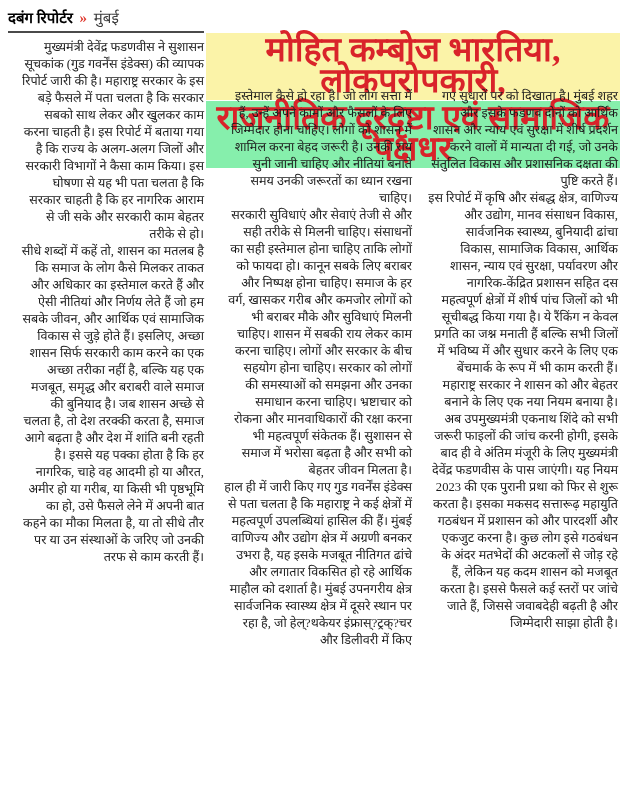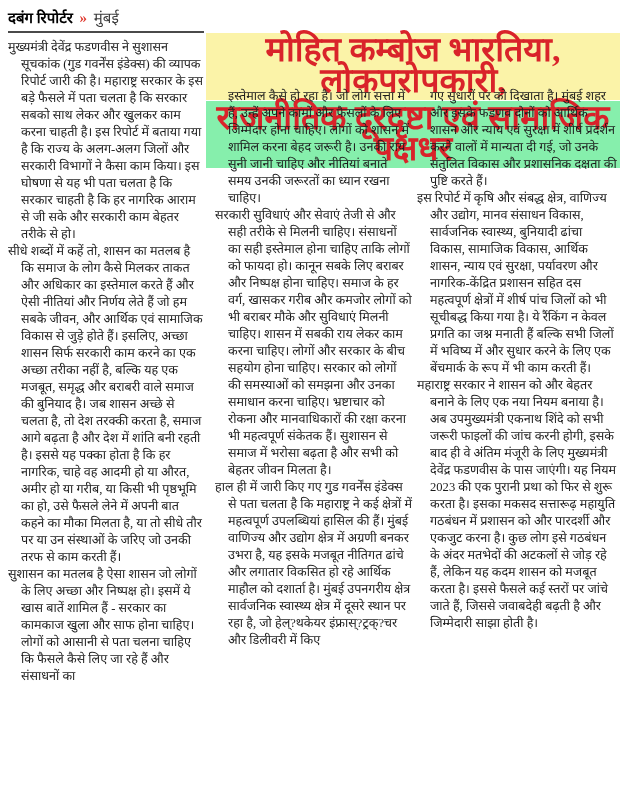--- a/index.html
+++ b/index.html
@@ -38,21 +38,21 @@
   .headline .hl-line{
     display:inline-block;
     padding:1px 7px 4px 7px;
     margin-bottom:1px;
   }
   
   .para, .para-cont{
     margin:0;
     font-size:12.6px;
     line-height:17px;
-    text-align:left;
+    text-align:right;
     color:#1c1c1c;
   }
   .para{padding-left:13px;text-indent:-13px;}
   .para-cont{padding-left:13px;text-indent:0;font-family:Liberation Serif, serif;}
 </style>
 </head>
 <body>
 
 <div class="page">
 
@@ -62,21 +62,20 @@
   </h1>
 
   <div class="col col1">
     <div class="kicker" style="border-bottom-color: rgb(74, 74, 74);">
       <span class="pub">दबंग रिपोर्टर</span>
       <span class="sep" style="color: rgb(224, 58, 48);">»</span>
       <span class="loc">मुंबई</span>
     </div>
     <p class="para">मुख्यमंत्री देवेंद्र फडणवीस ने सुशासन सूचकांक (गुड गवर्नेंस इंडेक्स) की व्यापक रिपोर्ट जारी की है। महाराष्ट्र सरकार के इस बड़े फैसले में पता चलता है कि सरकार सबको साथ लेकर और खुलकर काम करना चाहती है। इस रिपोर्ट में बताया गया है कि राज्य के अलग-अलग जिलों और सरकारी विभागों ने कैसा काम किया। इस घोषणा से यह भी पता चलता है कि सरकार चाहती है कि हर नागरिक आराम से जी सके और सरकारी काम बेहतर तरीके से हो।</p>
     <p class="para">सीधे शब्दों में कहें तो, शासन का मतलब है कि समाज के लोग कैसे मिलकर ताकत और अधिकार का इस्तेमाल करते हैं और ऐसी नीतियां और निर्णय लेते हैं जो हम सबके जीवन, और आर्थिक एवं सामाजिक विकास से जुड़े होते हैं। इसलिए, अच्छा शासन सिर्फ सरकारी काम करने का एक अच्छा तरीका नहीं है, बल्कि यह एक मजबूत, समृद्ध और बराबरी वाले समाज की बुनियाद है। जब शासन अच्छे से चलता है, तो देश तरक्की करता है, समाज आगे बढ़ता है और देश में शांति बनी रहती है। इससे यह पक्का होता है कि हर नागरिक, चाहे वह आदमी हो या औरत, अमीर हो या गरीब, या किसी भी पृष्ठभूमि का हो, उसे फैसले लेने में अपनी बात कहने का मौका मिलता है, या तो सीधे तौर पर या उन संस्थाओं के जरिए जो उनकी तरफ से काम करती हैं।</p>
-    <p class="para">सुशासन का मतलब है ऐसा शासन जो लोगों के लिए अच्छा और निष्पक्ष हो। इसमें ये खास बातें शामिल हैं - सरकार का कामकाज खुला और साफ होना चाहिए। लोगों को आसानी से पता चलना चाहिए कि फैसले कैसे लिए जा रहे हैं और संसाधनों का</p>
   </div>
 
   <div class="col col2">
     <p class="para-cont">इस्तेमाल कैसे हो रहा है। जो लोग सत्ता में हैं, उन्हें अपने कामों और फैसलों के लिए जिम्मेदार होना चाहिए। लोगों को शासन में शामिल करना बेहद जरूरी है। उनकी राय सुनी जानी चाहिए और नीतियां बनाते समय उनकी जरूरतों का ध्यान रखना चाहिए।</p>
     <p class="para">सरकारी सुविधाएं और सेवाएं तेजी से और सही तरीके से मिलनी चाहिए। संसाधनों का सही इस्तेमाल होना चाहिए ताकि लोगों को फायदा हो। कानून सबके लिए बराबर और निष्पक्ष होना चाहिए। समाज के हर वर्ग, खासकर गरीब और कमजोर लोगों को भी बराबर मौके और सुविधाएं मिलनी चाहिए। शासन में सबकी राय लेकर काम करना चाहिए। लोगों और सरकार के बीच सहयोग होना चाहिए। सरकार को लोगों की समस्याओं को समझना और उनका समाधान करना चाहिए। भ्रष्टाचार को रोकना और मानवाधिकारों की रक्षा करना भी महत्वपूर्ण संकेतक हैं। सुशासन से समाज में भरोसा बढ़ता है और सभी को बेहतर जीवन मिलता है।</p>
     <p class="para">हाल ही में जारी किए गए गुड गवर्नेंस इंडेक्स से पता चलता है कि महाराष्ट्र ने कई क्षेत्रों में महत्वपूर्ण उपलब्धियां हासिल की हैं। मुंबई वाणिज्य और उद्योग क्षेत्र में अग्रणी बनकर उभरा है, यह इसके मजबूत नीतिगत ढांचे और लगातार विकसित हो रहे आर्थिक माहौल को दशार्ता है। मुंबई उपनगरीय क्षेत्र सार्वजनिक स्वास्थ्य क्षेत्र में दूसरे स्थान पर रहा है, जो हेल्?थकेयर इंफ्रास्?ट्रक्?चर और डिलीवरी में किए</p>
   </div>
 
   <div class="col col3">
     <p class="para-cont">गए सुधारों पर को दिखाता है। मुंबई शहर और इसके फडणव दोनों को आर्थिक शासन और न्याय एवं सुरक्षा में शीर्ष प्रदर्शन करने वालों में मान्यता दी गई, जो उनके संतुलित विकास और प्रशासनिक दक्षता की पुष्टि करते हैं।</p>

